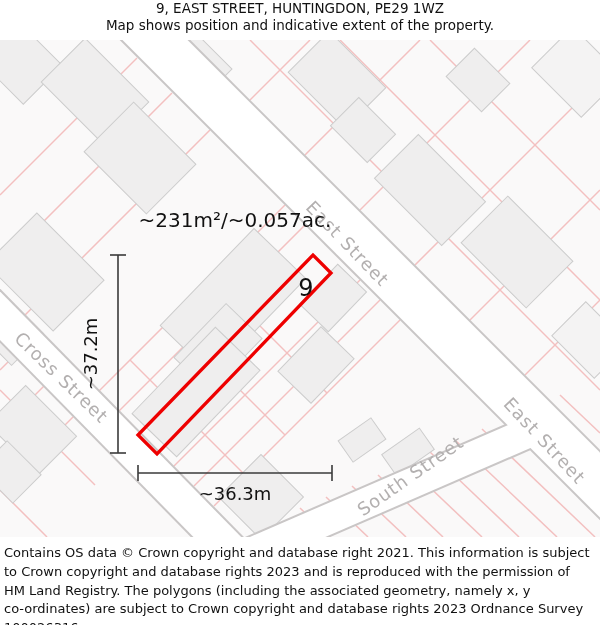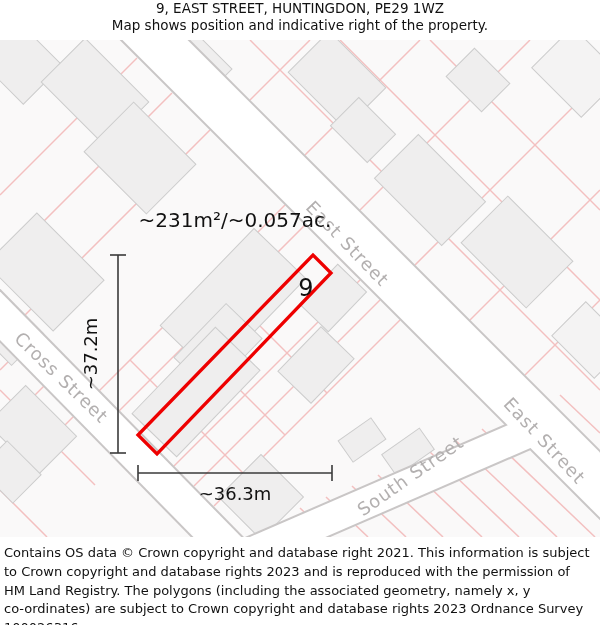--- a/index.html
+++ b/index.html
@@ -33,21 +33,21 @@
     position:absolute; top:544px; left:4px; width:594px;
     font-size:13px; line-height:18.8px;
     white-space:pre-line;
   }
 </style>
 </head>
 <body>
 
 <div class="hdr">
   <div class="t1">9, EAST STREET, HUNTINGDON, PE29 1WZ</div>
-  <div class="t2">Map shows position and indicative right of the property.</div>
+  <div class="t2">Map shows position and indicative extent of the property.</div>
 </div>
 
 <div class="map-wrap">
 <svg width="600" height="497" viewBox="0 0 600 497" xmlns="http://www.w3.org/2000/svg">
 
   <rect x="0" y="0" width="600" height="497" fill="#faf9f9"></rect>
 
   <g class="pk">
     <line x1="285" y1="165" x2="99" y2="351"></line>
     <line x1="305" y1="185" x2="119" y2="371"></line>

